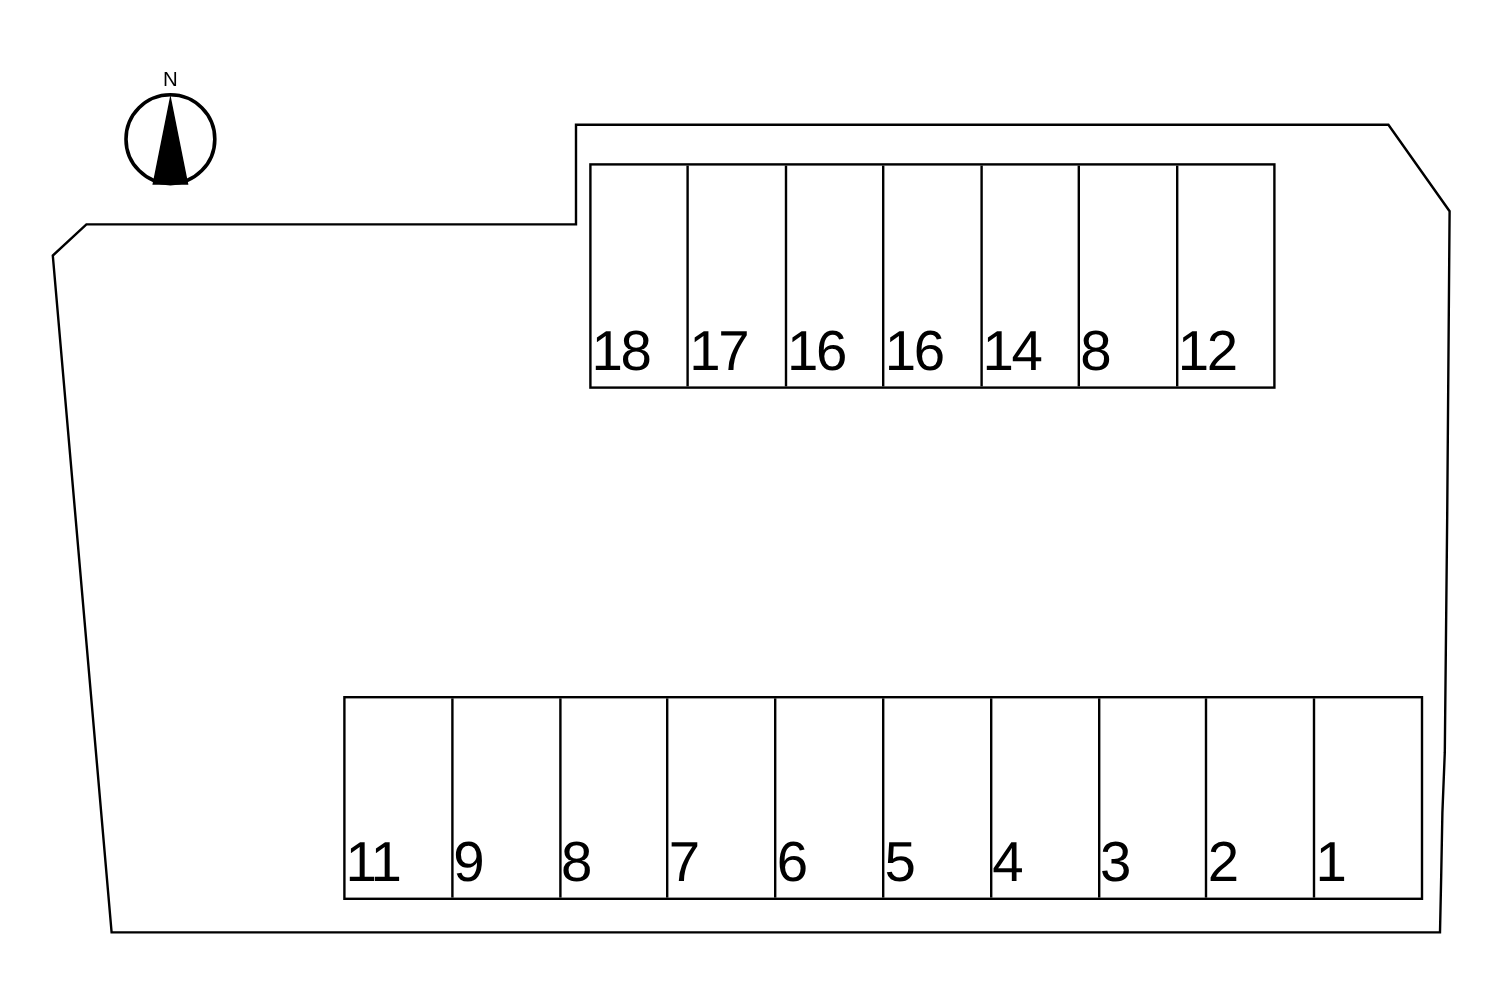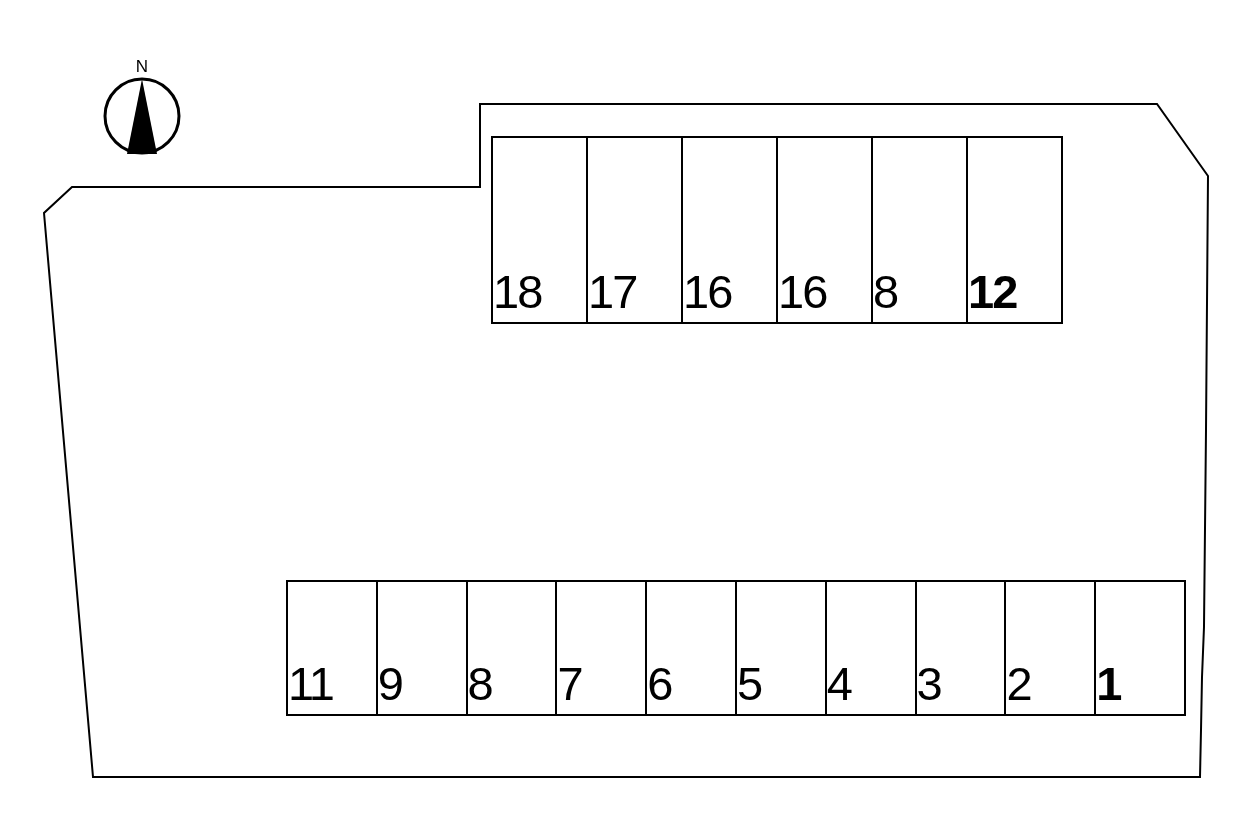--- a/index.html
+++ b/index.html
@@ -14,31 +14,31 @@
     position:absolute;left:0;top:0;width:1247px;height:825px;
   }
   .row{
     position:absolute;
     display:flex;
     border:2px solid #000;
     box-sizing:border-box;
     background:#ffffff;
   }
   .row-top{left:491px;top:136px;width:572px;height:188px;}
-  .row-bottom{left:286px;top:580px;width:900px;height:136px;}
+  .row-bottom{left:286px;top:580px;width:900px;height:170px;}
   .space{
     flex:1 1 0;
     border-right:2px solid #000;
     display:flex;
     align-items:flex-end;
     justify-content:flex-start;
     box-sizing:border-box;
     padding-bottom:9px;
   }
-  .space:last-child{border-right:none;font-weight:bold;}
+  .space:last-child{border-right:none;}
   .space .num{
     font-size:47px;
     line-height:0.92;
     letter-spacing:-2px;
     color:#000;
   }
   .compass-n{
     font-size:17px;
     fill:#000;
     font-family:"Liberation Sans", sans-serif;
@@ -65,20 +65,23 @@
         <span class="num">18</span>
       </div>
       <div class="space">
         <span class="num">17</span>
       </div>
       <div class="space">
         <span class="num">16</span>
       </div>
       <div class="space">
         <span class="num">16</span>
+      </div>
+      <div class="space">
+        <span class="num">14</span>
       </div>
       <div class="space">
         <span class="num">8</span>
       </div>
       <div class="space">
         <span class="num">12</span>
       </div>
     </div>
   <div class="row row-bottom">
       <div class="space">

